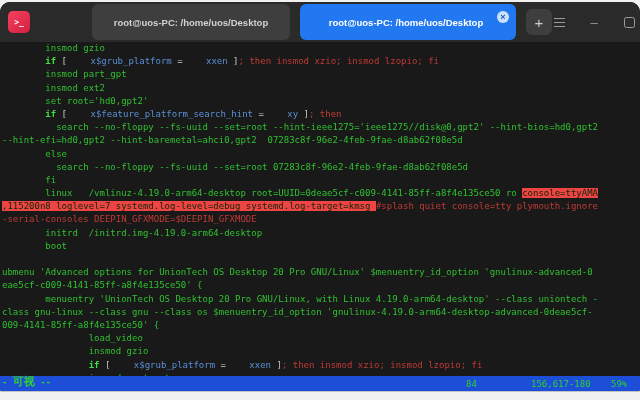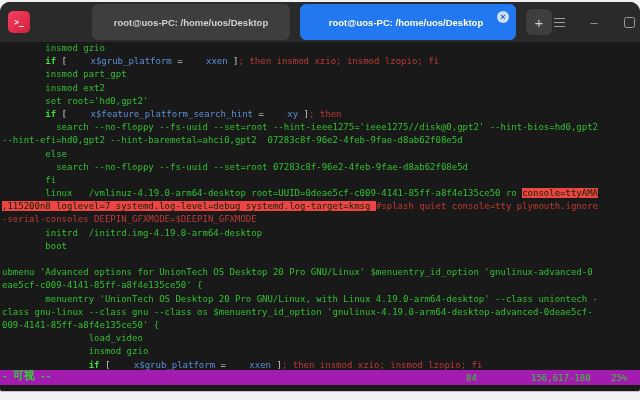--- a/index.html
+++ b/index.html
@@ -52,21 +52,21 @@
   }
   .row{height:13.2px;}
   .c-g{color:#30c030;}
   .c-gb{color:#3fdf3f;font-weight:bold;}
   .c-r{color:#bf3a35;}
   .c-b{color:#5a8fd6;margin-left:18px;}
   .c-w{color:#c8c8c8;}
   .c-h{background:#ef4444;color:#072807;}
   
   .status{
-    position:absolute;left:0;right:0;bottom:6px;height:15px;background:#a21caf;
+    position:absolute;left:0;right:0;bottom:0;height:15px;background:#1d4ed8;
     font-size:9px;color:#2fd02f;
   }
   .status span{position:absolute;bottom:2px;white-space:pre;}
   .s-mode-wrap{left:2px;bottom:1px;}
   .s-mode{font-size:11px;font-weight:bold;position:static !important;}
   .s-dash{font-weight:bold;position:static !important;}
   .s-sel{left:466px;margin-top:13px;}
   .s-ruler{left:531px;}
   .s-pct{left:611px;}
   .bottom-strip{position:absolute;left:0;right:0;bottom:0;height:8px;background:#f1f1f1;}
@@ -101,18 +101,18 @@
 
     </div>
   </div>
 
   <div class="term"><div class="row"><span class="c-g">        insmod gzio</span></div><div class="row"><span class="c-g">        </span><span class="c-gb">if</span><span class="c-w"> [ </span><span class="c-b">x$grub_platform</span><span class="c-w"> = </span><span class="c-b">xxen</span><span class="c-w"> ]</span><span class="c-r">; then insmod xzio; insmod lzopio; fi</span></div><div class="row"><span class="c-g">        insmod part_gpt</span></div><div class="row"><span class="c-g">        insmod ext2</span></div><div class="row"><span class="c-g">        set root='hd0,gpt2'</span></div><div class="row"><span class="c-g">        </span><span class="c-gb">if</span><span class="c-w"> [ </span><span class="c-b">x$feature_platform_search_hint</span><span class="c-w"> = </span><span class="c-b">xy</span><span class="c-w"> ]</span><span class="c-r">; then</span></div><div class="row"><span class="c-g">          search --no-floppy --fs-uuid --set=root --hint-ieee1275='ieee1275//disk@0,gpt2' --hint-bios=hd0,gpt2 </span></div><div class="row"><span class="c-g">--hint-efi=hd0,gpt2 --hint-baremetal=ahci0,gpt2  07283c8f-96e2-4feb-9fae-d8ab62f08e5d</span></div><div class="row"><span class="c-g">        else</span></div><div class="row"><span class="c-g">          search --no-floppy --fs-uuid --set=root 07283c8f-96e2-4feb-9fae-d8ab62f08e5d</span></div><div class="row"><span class="c-g">        fi</span></div><div class="row"><span class="c-g">        linux   /vmlinuz-4.19.0-arm64-desktop root=UUID=0deae5cf-c009-4141-85ff-a8f4e135ce50 ro </span><span class="c-h">console=ttyAMA</span></div><div class="row"><span class="c-h">,115200n8 loglevel=7 systemd.log-level=debug systemd.log-target=kmsg </span><span class="c-r">#splash quiet console=tty plymouth.ignore</span></div><div class="row"><span class="c-r">-serial-consoles DEEPIN_GFXMODE=$DEEPIN_GFXMODE</span></div><div class="row"><span class="c-g">        initrd  /initrd.img-4.19.0-arm64-desktop</span></div><div class="row"><span class="c-g">        boot</span></div><div class="row"> </div><div class="row"><span class="c-g">ubmenu 'Advanced options for UnionTech OS Desktop 20 Pro GNU/Linux' $menuentry_id_option 'gnulinux-advanced-0</span></div><div class="row"><span class="c-g">eae5cf-c009-4141-85ff-a8f4e135ce50' {</span></div><div class="row"><span class="c-g">        menuentry 'UnionTech OS Desktop 20 Pro GNU/Linux, with Linux 4.19.0-arm64-desktop' --class uniontech -</span></div><div class="row"><span class="c-g">class gnu-linux --class gnu --class os $menuentry_id_option 'gnulinux-4.19.0-arm64-desktop-advanced-0deae5cf-</span></div><div class="row"><span class="c-g">009-4141-85ff-a8f4e135ce50' {</span></div><div class="row"><span class="c-g">                load_video</span></div><div class="row"><span class="c-g">                insmod gzio</span></div><div class="row"><span class="c-g">                </span><span class="c-gb">if</span><span class="c-w"> [ </span><span class="c-b">x$grub_platform</span><span class="c-w"> = </span><span class="c-b">xxen</span><span class="c-w"> ]</span><span class="c-r">; then insmod xzio; insmod lzopio; fi</span></div><div class="row"><span class="c-g">                insmod part_gpt</span></div></div>
 
   <div class="status">
     <span class="s-mode-wrap"><span class="s-dash">- </span><span class="s-mode">可视</span><span class="s-dash"> --</span></span>
     <span class="s-sel">84</span>
     <span class="s-ruler">156,617-180</span>
-    <span class="s-pct">25%</span>
+    <span class="s-pct">59%</span>
   </div>
 
 </div>
 
 <div class="bottom-strip"></div>
 
 </body></html>

